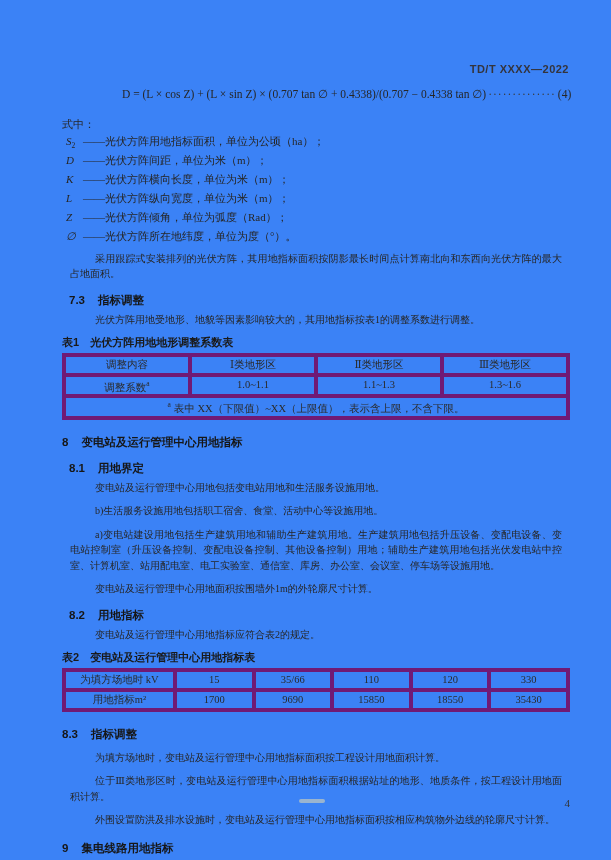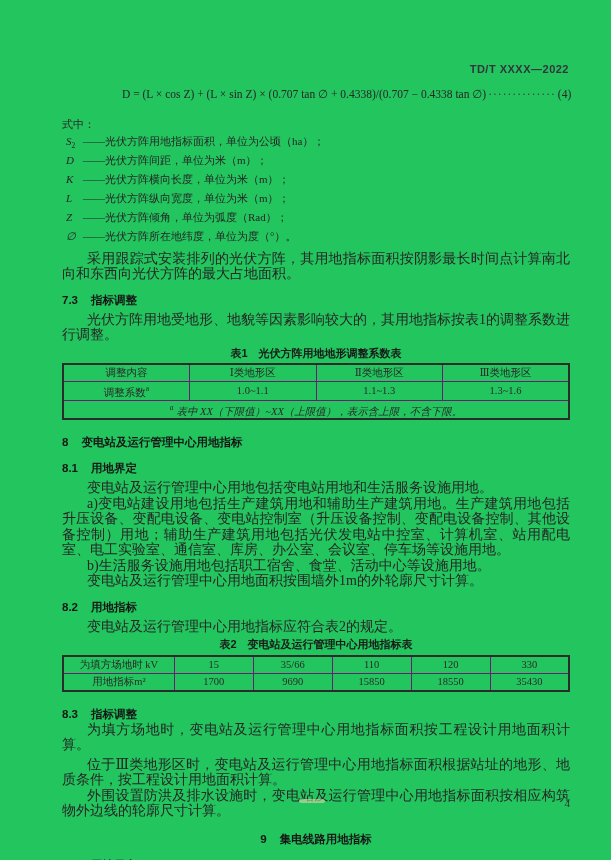--- a/index.html
+++ b/index.html
@@ -1,69 +1,69 @@
 <!DOCTYPE html>
 <html><head>
 <meta charset="utf-8">
 <style>
   html,body{margin:0;padding:0;background:#ffffff;}
   .page{
-    position:relative;width:611px;height:860px;background:#22c55e;overflow:hidden;
+    position:relative;width:611px;height:860px;background:#3b82f6;overflow:hidden;
     font-family:"Liberation Serif","DejaVu Serif",serif;color:#262626;
   }
   .doc-code{
     position:absolute;top:63px;right:42px;
     font-family:"Liberation Sans","DejaVu Sans",sans-serif;
     font-weight:bold;font-size:11px;color:#34343c;letter-spacing:0.5px;
   }
   .content{position:absolute;left:62px;right:41px;top:86px;}
   .formula-line{
     font-size:11.5px;line-height:17px;padding-left:60px;white-space:nowrap;
   }
   .formula-leader{letter-spacing:1px;color:#3a3a3a;margin:0 2px;}
   .where-label{font-size:11px;line-height:15.5px;margin-top:14px;}
   .symbol-list{margin-top:1px;}
   .sym-row{font-size:11px;line-height:15px;padding-left:4px;}
   .sym-head{display:inline-block;min-width:17px;font-style:italic;}
   .sym-head sub{font-size:7.5px;font-style:normal;}
   .para{
-    font-size:14px;line-height:15.5px;text-indent:25px;text-align:justify;
-    text-justify:inter-ideograph;margin:0;
+    font-size:10px;line-height:15.5px;text-indent:25px;text-align:justify;
+    text-justify:inter-ideograph;margin:8px;
   }
   .para.tight{margin-top:2px;}
   .h-sec{
     font-family:"Liberation Sans","DejaVu Sans",sans-serif;
     font-weight:bold;font-size:11.5px;color:#161616;line-height:16px;
   }
   .h-sec .hnum{margin-right:13px;}
   .caption{
-    text-align:center;font-family:"Liberation Sans","DejaVu Sans",sans-serif;
+    text-align:left;font-family:"Liberation Sans","DejaVu Sans",sans-serif;
     font-weight:bold;font-size:11px;line-height:15.5px;color:#1a1a1a;
   }
   .caption .cnum{margin-right:11px;}
   table.tbl{
     width:100%;border-collapse:collapse;margin-top:2px;
     border:2px solid #2b2b2b;table-layout:fixed;
   }
   table.tbl td{
-    border:1px solid #701a75;font-size:10.5px;text-align:center;
+    border:4px solid #701a75;font-size:10.5px;text-align:center;
     height:16px;padding:0 2px;line-height:14px;color:#2a2a2a;
   }
   table.tbl td sup{font-size:7.5px;}
   td.foot{
-    text-align:left;padding-left:8px;font-size:10px;height:15px;font-style:italic;
+    text-align:left;padding-left:8px;font-size:10px;height:15px;
   }
   td.foot sup{margin-right:3px;}
   .page-num{position:absolute;top:797px;right:41px;font-size:11px;color:#333;}
   .scan-artifact{
     position:absolute;top:799px;left:299px;width:26px;height:4px;
     background:#eadfae;opacity:.55;border-radius:2px;
   }
-  .mt-h2{margin-top:12px;text-align:center;}
-  .mt-h3{margin-top:10px;}
+  .mt-h2{margin-top:12px;}
+  .mt-h3{margin-top:10px;margin-left:7px;}
   .mt-p{margin-top:4px;}
   .mt-cap{margin-top:3px;}
   .mt-after-tbl{margin-top:14px;}
 </style>
 </head>
 <body>
 
 <div class="page">
 
   <div class="doc-code">TD/T XXXX—2022</div>
@@ -134,22 +134,22 @@
       </table>
 
     <div class="h-sec mt-after-tbl">
       <span class="hnum">8</span><span>变电站及运行管理中心用地指标</span>
     </div>
 
     <div class="h-sec mt-h3">
       <span class="hnum">8.1</span><span>用地界定</span>
     </div>
     <p class="para mt-p">变电站及运行管理中心用地包括变电站用地和生活服务设施用地。</p>
+    <p class="para">b)生活服务设施用地包括职工宿舍、食堂、活动中心等设施用地。</p>
     <p class="para">a)变电站建设用地包括生产建筑用地和辅助生产建筑用地。生产建筑用地包括升压设备、变配电设备、变电站控制室（升压设备控制、变配电设备控制、其他设备控制）用地；辅助生产建筑用地包括光伏发电站中控室、计算机室、站用配电室、电工实验室、通信室、库房、办公室、会议室、停车场等设施用地。</p>
-    <p class="para">b)生活服务设施用地包括职工宿舍、食堂、活动中心等设施用地。</p>
     <p class="para">变电站及运行管理中心用地面积按围墙外1m的外轮廓尺寸计算。</p>
 
     <div class="h-sec mt-h3">
       <span class="hnum">8.2</span><span>用地指标</span>
     </div>
     <p class="para mt-p">变电站及运行管理中心用地指标应符合表2的规定。</p>
 
     <div class="caption mt-cap">
       <span class="cnum">表2</span><span>变电站及运行管理中心用地指标表</span>
     </div>

